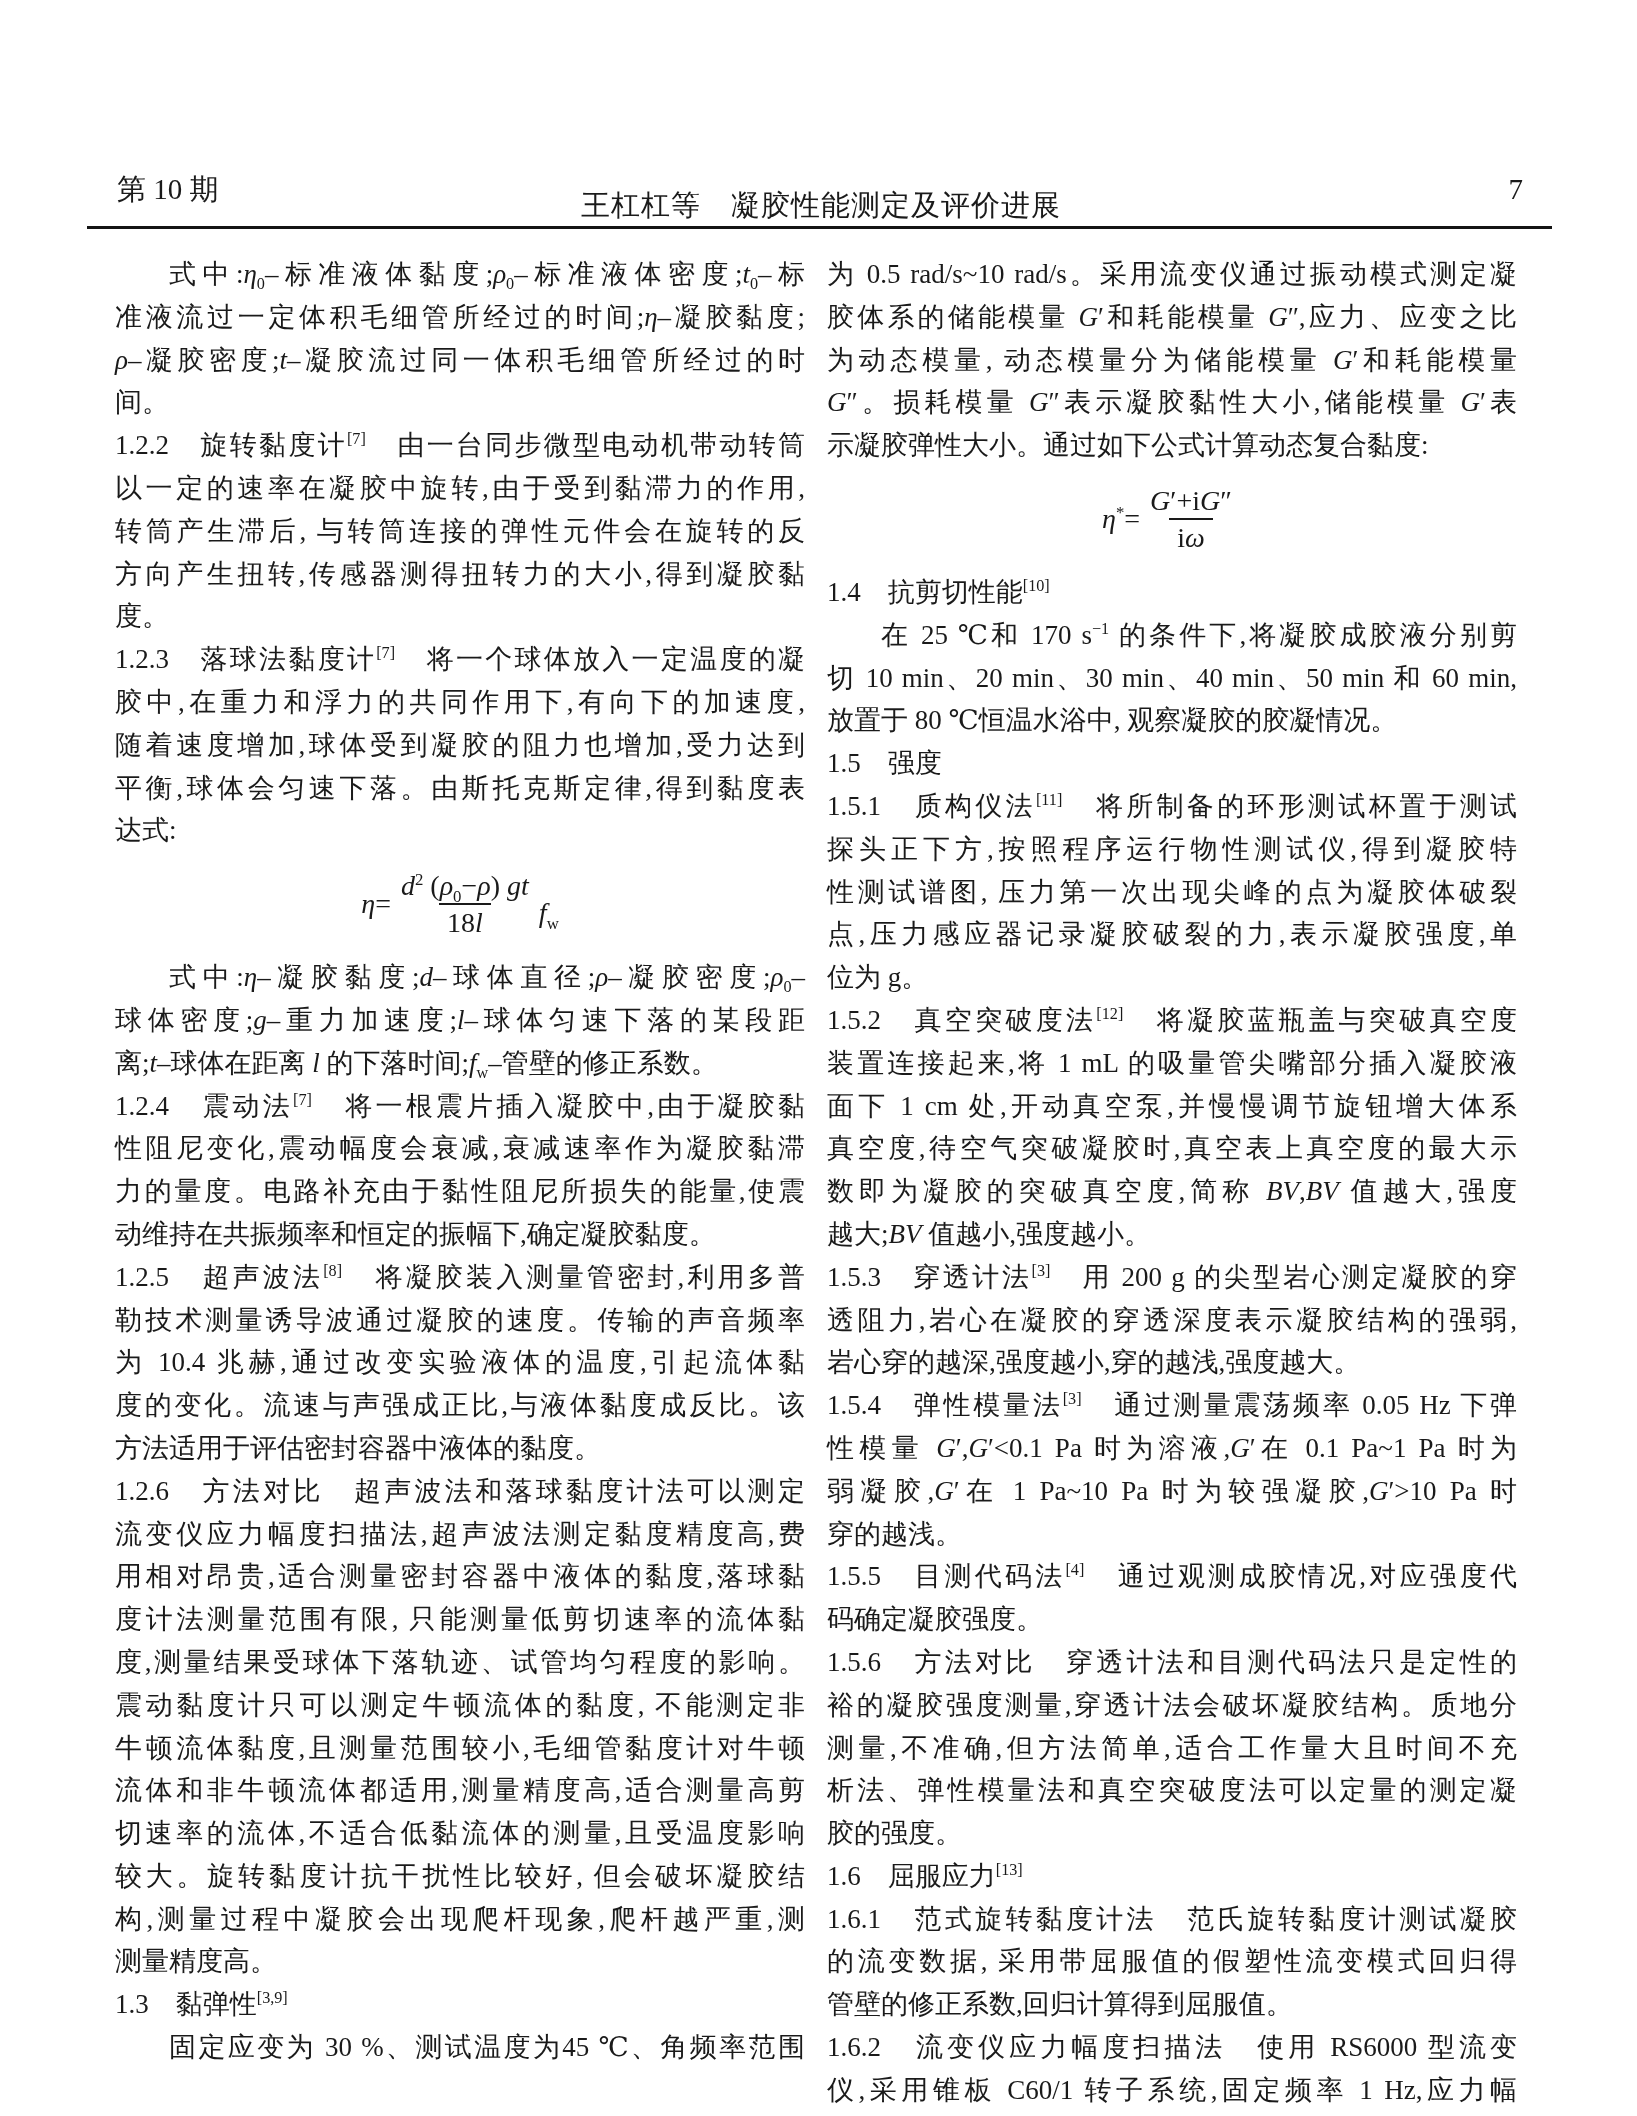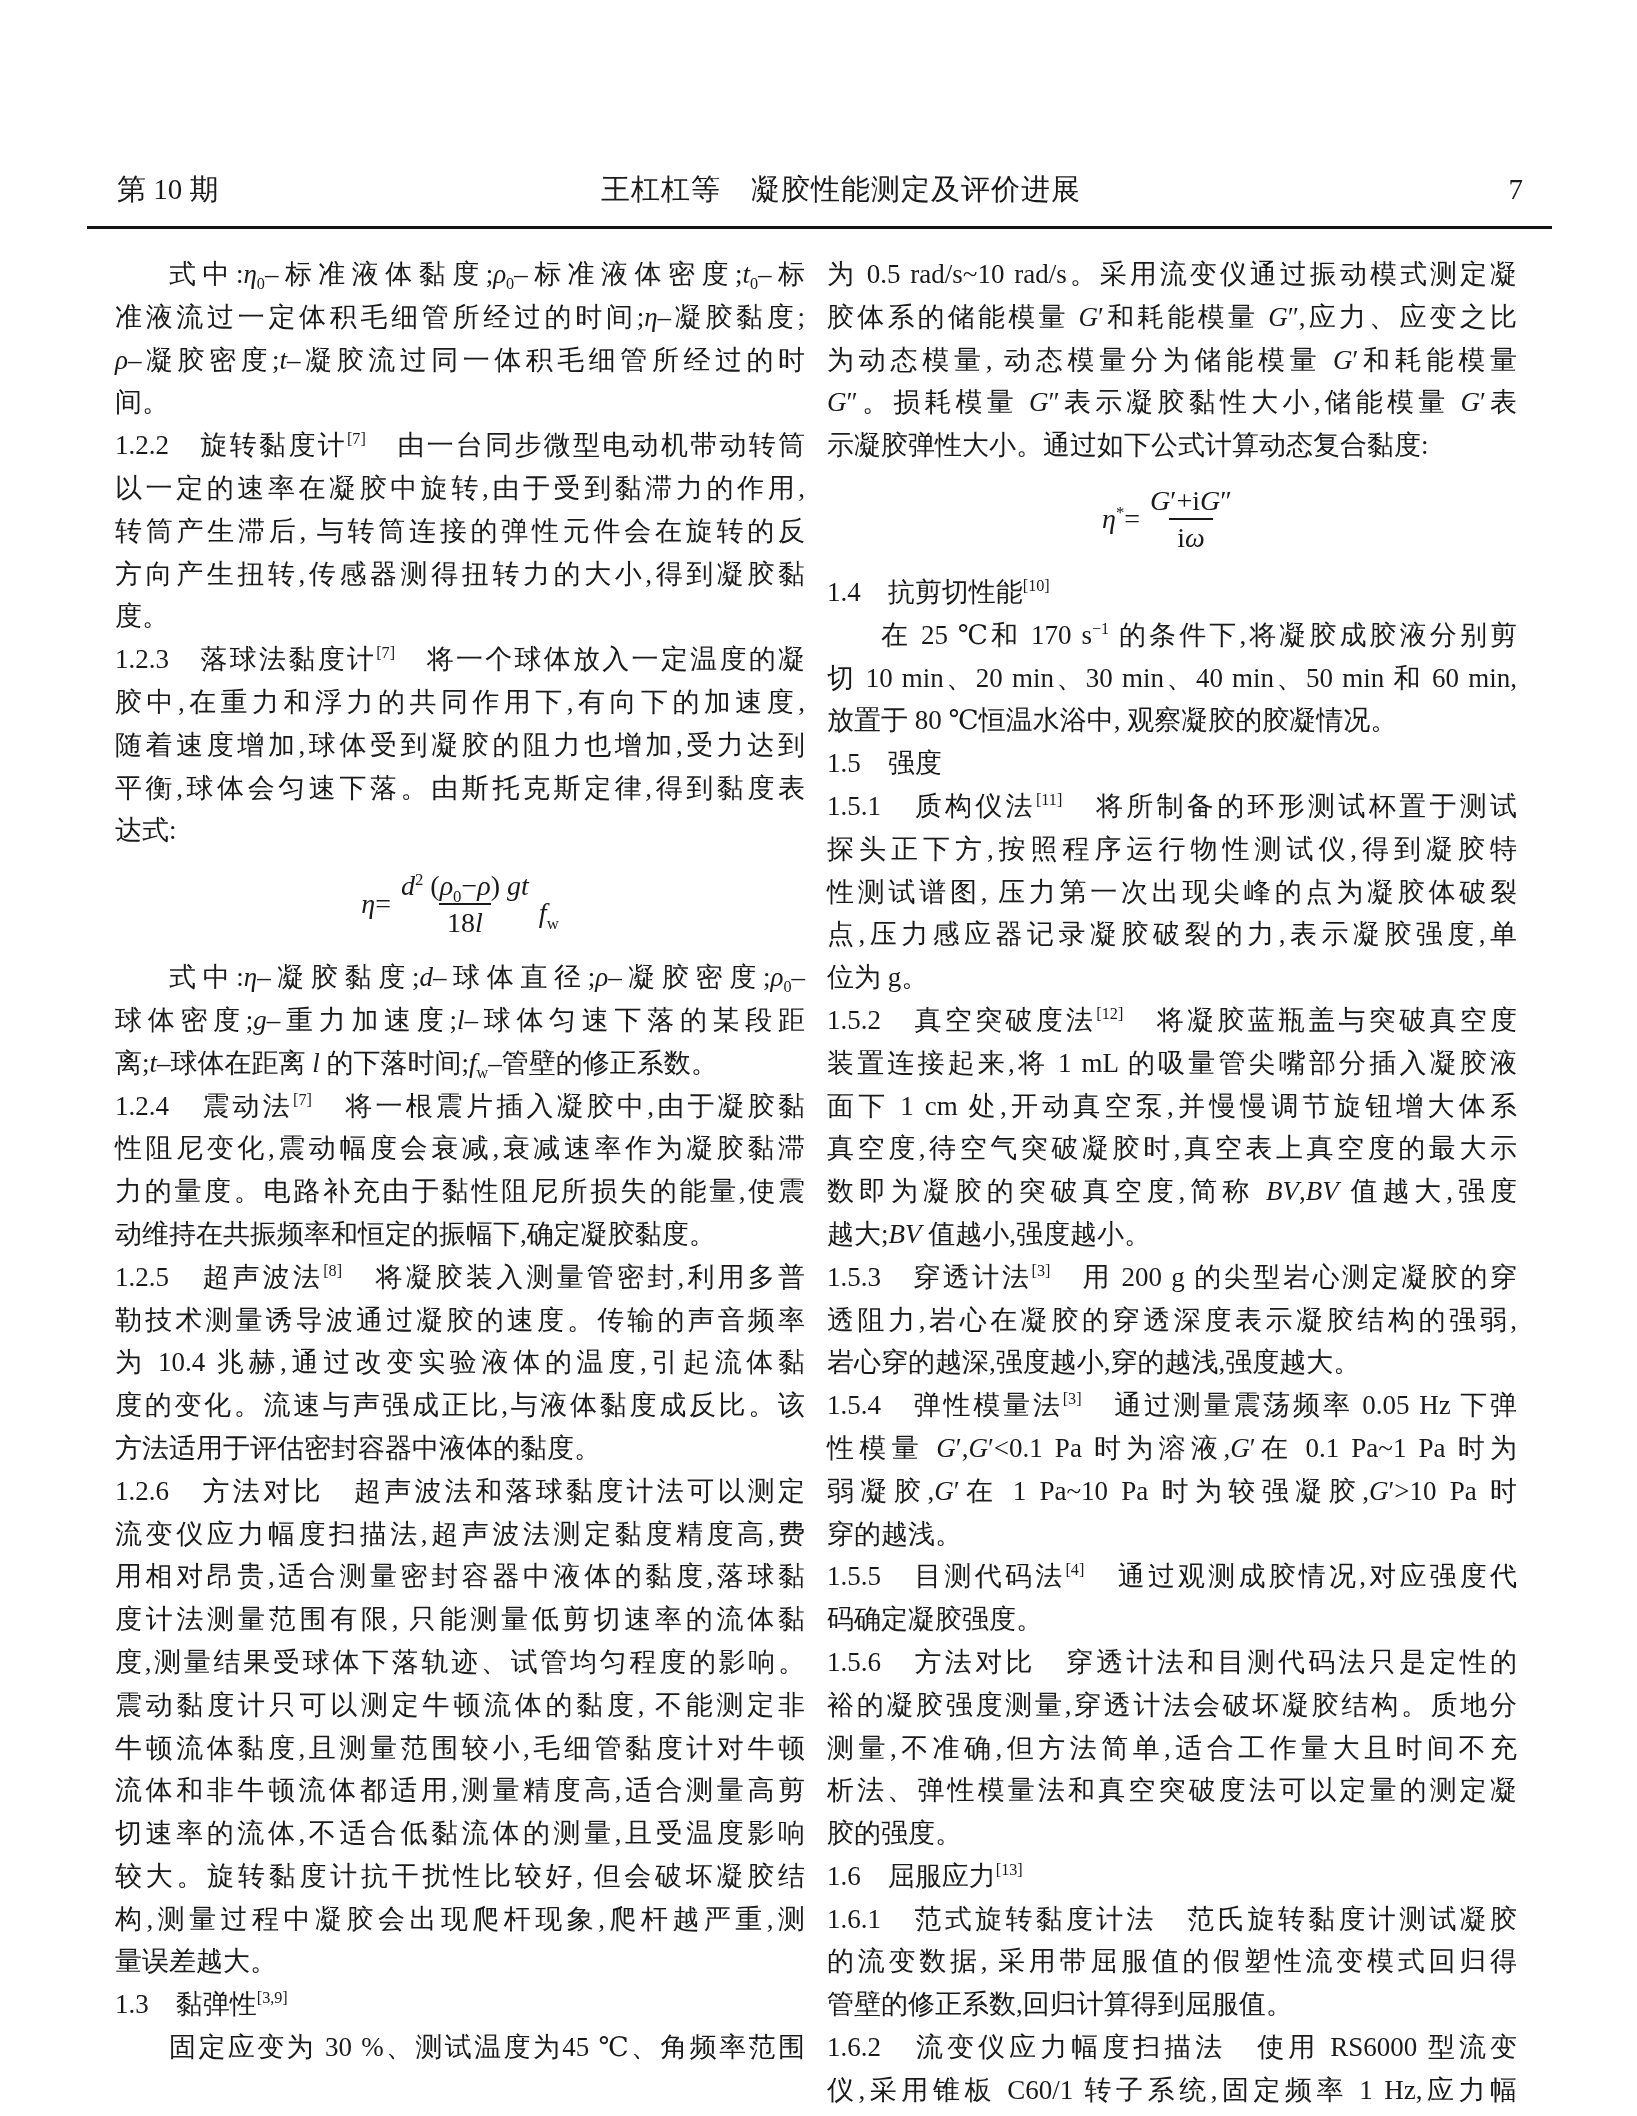--- a/index.html
+++ b/index.html
@@ -8,21 +8,21 @@
     width:1637px;height:2116px;
     background:#ffffff;
     color:#1a1a1a;
     font-family:"Liberation Serif","DejaVu Serif",serif;
     box-sizing:border-box;
     padding:172px 110px 0 115px;
     overflow:hidden;
   }
   .head{position:relative;height:36px;font-size:29px;line-height:34px;}
   .head-issue{position:absolute;left:2px;top:0;}
-  .head-center{position:absolute;left:50%;top:0;transform:translateX(-50%);white-space:nowrap;letter-spacing:1px;margin-left:20px;}
+  .head-center{position:absolute;left:50%;top:16px;transform:translateX(-50%);white-space:nowrap;letter-spacing:1px;}
   .head-page{position:absolute;right:4px;top:0;}
   .rule{height:3px;background:#141414;margin:18px -25px 0 -28px;}
   .cols{display:flex;gap:22px;margin-top:24px;}
   .col{width:690px;}
   .line{
     height:42.8px;line-height:42.8px;
     font-size:27px;
     text-align:justify;
     text-align-last:justify;
     overflow:visible;
@@ -93,21 +93,21 @@
         <div class="line">流变仪应力幅度扫描法,超声波法测定黏度精度高,费</div>
         <div class="line">用相对昂贵,适合测量密封容器中液体的黏度,落球黏</div>
         <div class="line">度计法测量范围有限, 只能测量低剪切速率的流体黏</div>
         <div class="line">度,测量结果受球体下落轨迹、试管均匀程度的影响。</div>
         <div class="line">震动黏度计只可以测定牛顿流体的黏度, 不能测定非</div>
         <div class="line">牛顿流体黏度,且测量范围较小,毛细管黏度计对牛顿</div>
         <div class="line">流体和非牛顿流体都适用,测量精度高,适合测量高剪</div>
         <div class="line">切速率的流体,不适合低黏流体的测量,且受温度影响</div>
         <div class="line">较大。旋转黏度计抗干扰性比较好, 但会破坏凝胶结</div>
         <div class="line">构,测量过程中凝胶会出现爬杆现象,爬杆越严重,测</div>
-        <div class="line nojust">量误差越大。</div>
+        <div class="line nojust">测量精度高。</div>
         <div class="line nojust">1.3　黏弹性<sup>[3,9]</sup></div>
         <div class="line indent">固定应变为 30 %、测试温度为45 ℃、角频率范围</div>
       </section>
     <section class="col" id="col-right">
         <div class="line">为 0.5 rad/s~10 rad/s。采用流变仪通过振动模式测定凝</div>
         <div class="line">胶体系的储能模量 <i>G</i>′和耗能模量 <i>G</i>″,应力、应变之比</div>
         <div class="line">为动态模量, 动态模量分为储能模量 <i>G</i>′和耗能模量</div>
         <div class="line"><i>G</i>″。损耗模量 <i>G</i>″表示凝胶黏性大小,储能模量 <i>G</i>′表</div>
         <div class="line nojust">示凝胶弹性大小。通过如下公式计算动态复合黏度:</div>
         <div class="formula">

